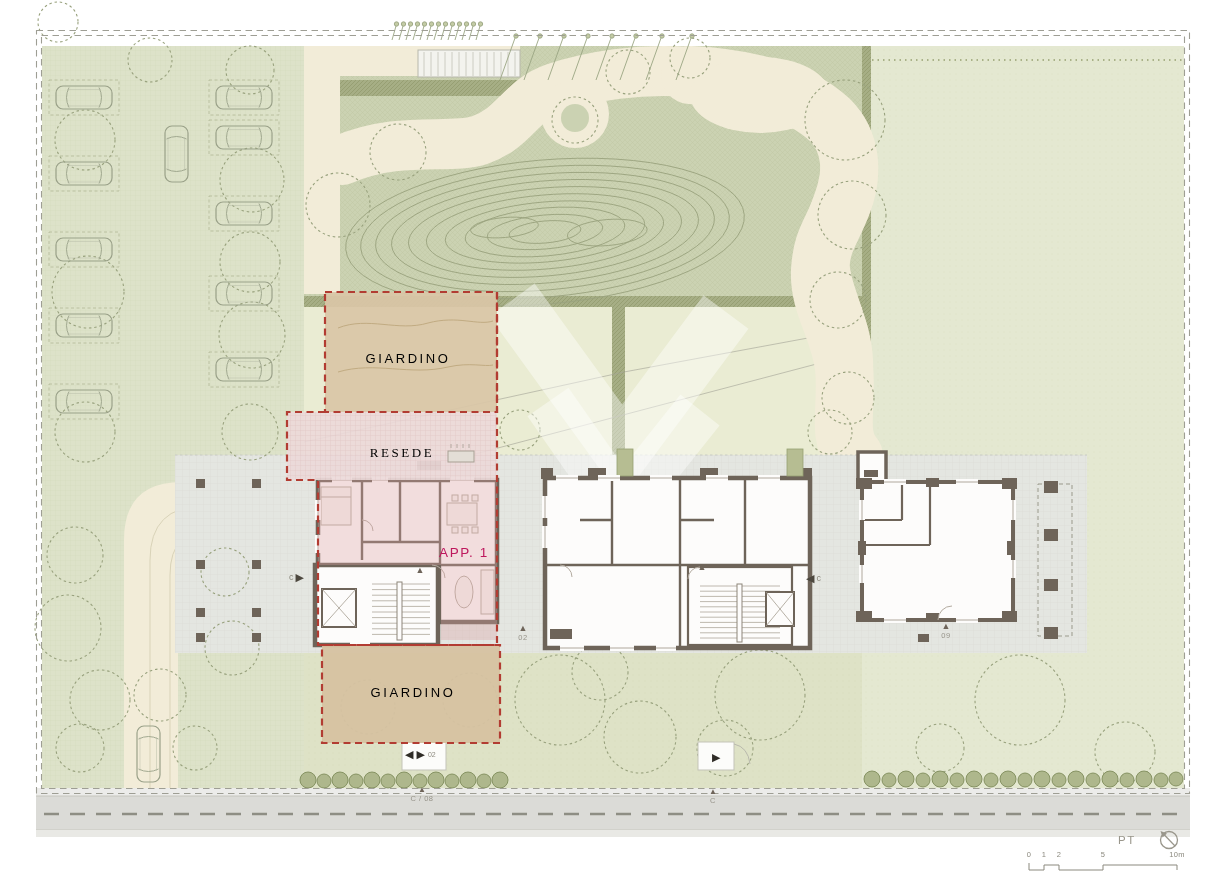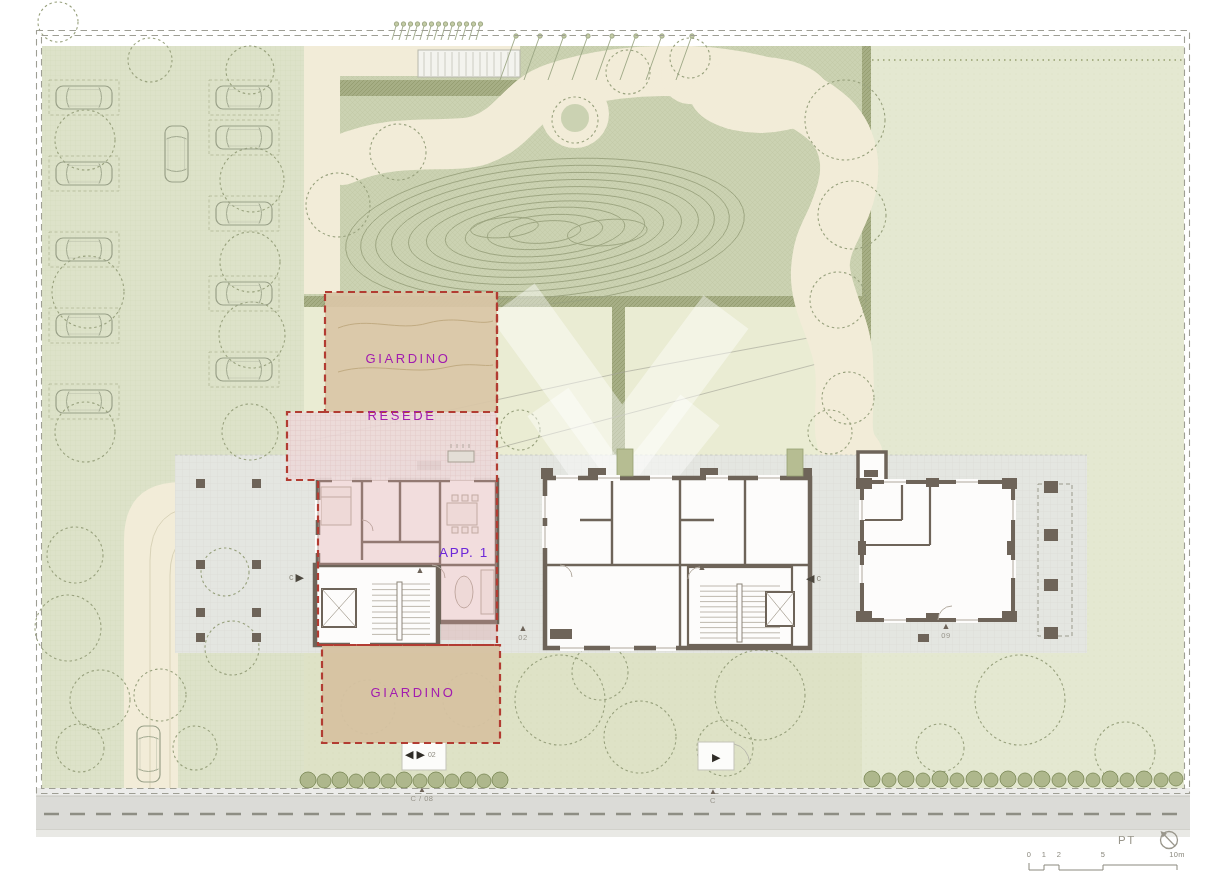--- a/index.html
+++ b/index.html
@@ -1,20 +1,20 @@
 <!DOCTYPE html>
 <html><head>
 <meta charset="utf-8">
 <style>
   html,body{margin:0;padding:0;background:#fff;}
   body{font-family:"Liberation Sans", sans-serif;}
   .stage{position:relative;width:1225px;height:881px;background:#ffffff;overflow:hidden;margin:0 auto;}
   .stage svg.plan{position:absolute;left:0;top:0;}
   .overlay{position:absolute;left:0;top:0;width:100%;height:100%;pointer-events:none;}
-  .area-label{position:absolute;color:#a21caf;font-size:13px;letter-spacing:2.6px;text-align:center;font-weight:400;}
+  .area-label{position:absolute;color:#000000;font-size:13px;letter-spacing:2.6px;text-align:center;font-weight:400;}
   .area-label.app{font-size:13.5px;letter-spacing:1.6px;}
   .mk{position:absolute;display:flex;align-items:center;gap:2px;}
   .mk .tri{color:#4d483f;font-size:11px;line-height:1;}
   .mk .letter{color:#8b887d;font-size:9px;line-height:1;}
   .mk-col{position:absolute;display:flex;flex-direction:column;align-items:center;gap:1px;}
   .mk-col .tri{color:#6e6459;font-size:9px;line-height:1;}
   .mk-col .num{color:#97948a;font-size:7.5px;line-height:1;letter-spacing:.5px;}
   .gate{position:absolute;display:flex;align-items:center;gap:3px;}
   .gate .tri{color:#2f2c27;font-size:11px;line-height:1;}
   .gate .num{color:#8f8c81;font-size:7px;line-height:1;}
@@ -426,22 +426,22 @@
 
   <g stroke="#9e9e94" stroke-width="1.1" stroke-dasharray="6.5 4.5" fill="none">
     <rect x="36.5" y="30.5" width="1153" height="763"></rect>
     <rect x="41.5" y="35.5" width="1143" height="753"></rect>
   </g>
 </svg>
 
 <div class="overlay">
 
   <div class="area-label" style="left:328px;top:351px;width:160px;">GIARDINO</div>
-  <div class="area-label" style="left:322px;top:408px;width:160px;">RESEDE</div>
-  <div class="area-label app" style="left:424px;top:545px;width:80px;color:#6d28d9;">APP. 1</div>
+  <div class="area-label" style="left:322px;top:445px;width:160px;font-family:Liberation Serif, serif;">RESEDE</div>
+  <div class="area-label app" style="left:424px;top:545px;width:80px;color:#be185d;">APP. 1</div>
   <div class="area-label" style="left:333px;top:685px;width:160px;">GIARDINO</div>
 
   <div class="mk" style="left:289px;top:572px;">
     <span class="letter">c</span>
     <span class="tri">▶</span>
   </div>
   <div class="mk" style="left:806px;top:573px;">
     <span class="tri">◀</span>
     <span class="letter">c</span>
   </div>

